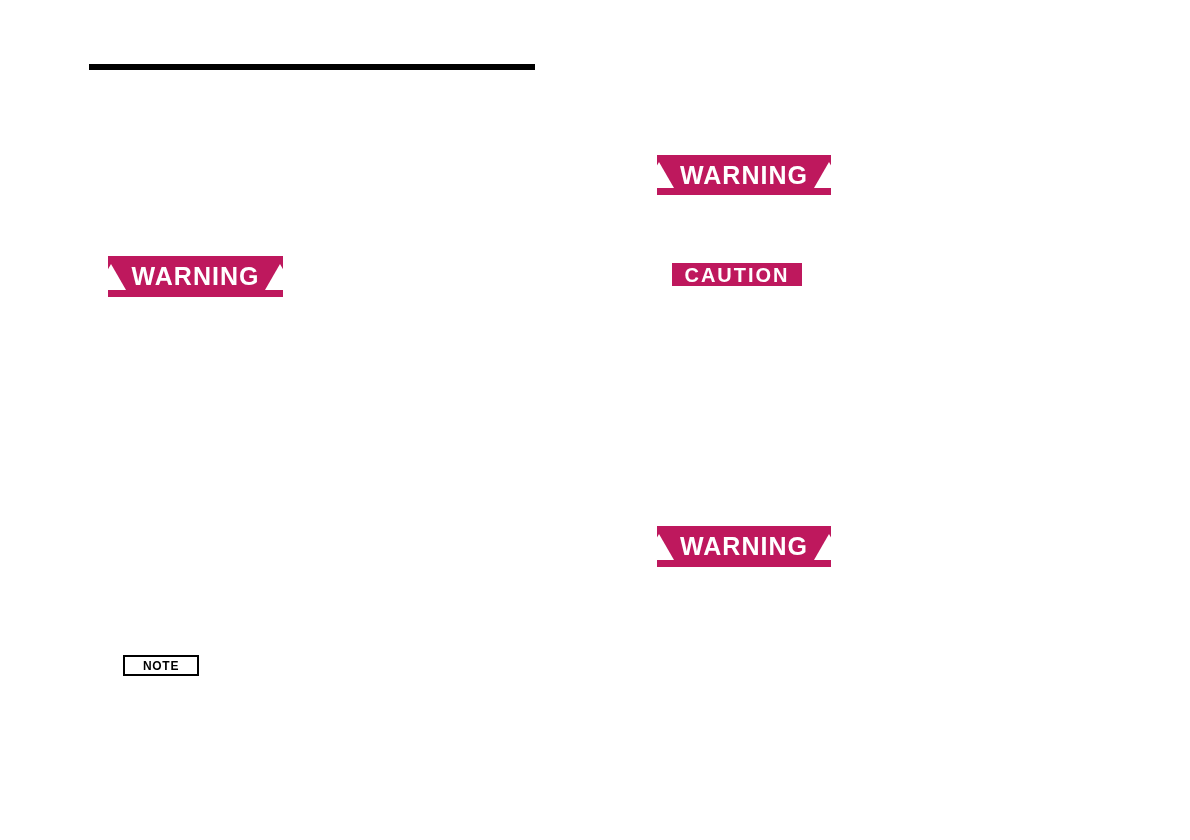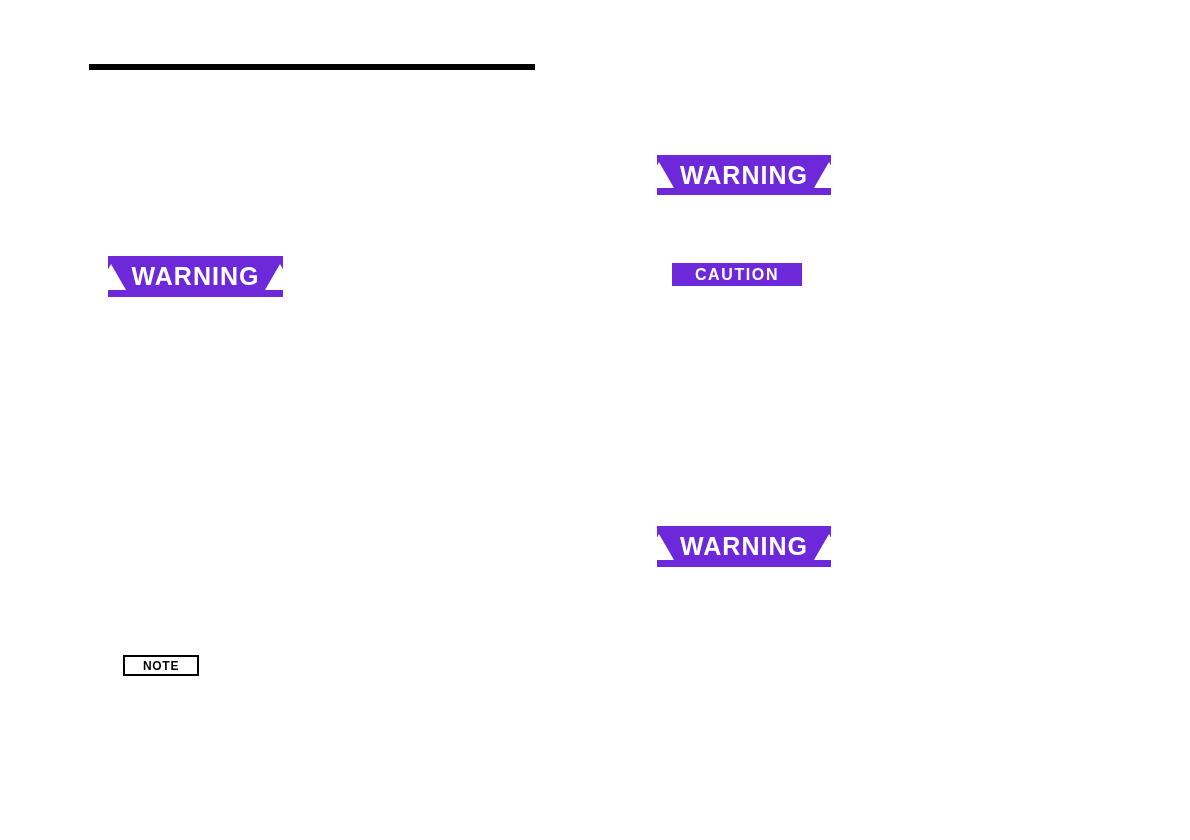--- a/index.html
+++ b/index.html
@@ -31,21 +31,21 @@
     position: absolute;
     top: 90px;
     height: 740px;
   }
   .column-left  { left: 89px;  width: 450px; }
   .column-right { left: 645px; width: 450px; }
 
   
   .banner {
     position: absolute;
-    background: #6d28d9;
+    background: #be185d;
     display: flex;
     align-items: center;
     justify-content: center;
     box-sizing: border-box;
   }
   .banner-label {
     color: #ffffff;
     font-family: "Liberation Sans", sans-serif;
     font-weight: bold;
     letter-spacing: 0.055em;
@@ -64,21 +64,21 @@
     border-left: 15px solid transparent;
     border-right: 15px solid transparent;
     border-bottom: 26px solid #ffffff;
     flex: 0 0 auto;
   }
   .tri-left  { margin-right: 6px; }
   .tri-right { margin-left: 6px; }
 
   
   .banner-caution .banner-label {
-    font-size: 16px;
+    font-size: 20px;
     letter-spacing: 0.10em;
   }
 
   
   .note-box {
     position: absolute;
     background: #ffffff;
     border: 2px solid #000000;
     box-sizing: border-box;
     display: flex;

